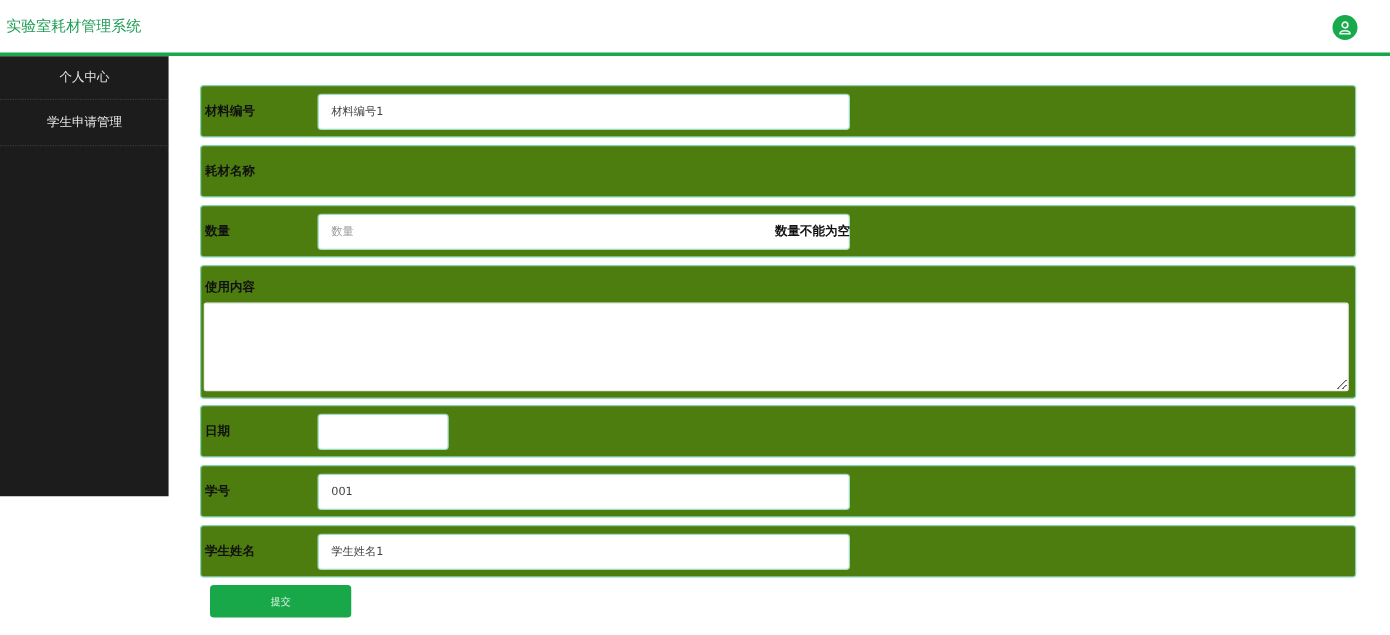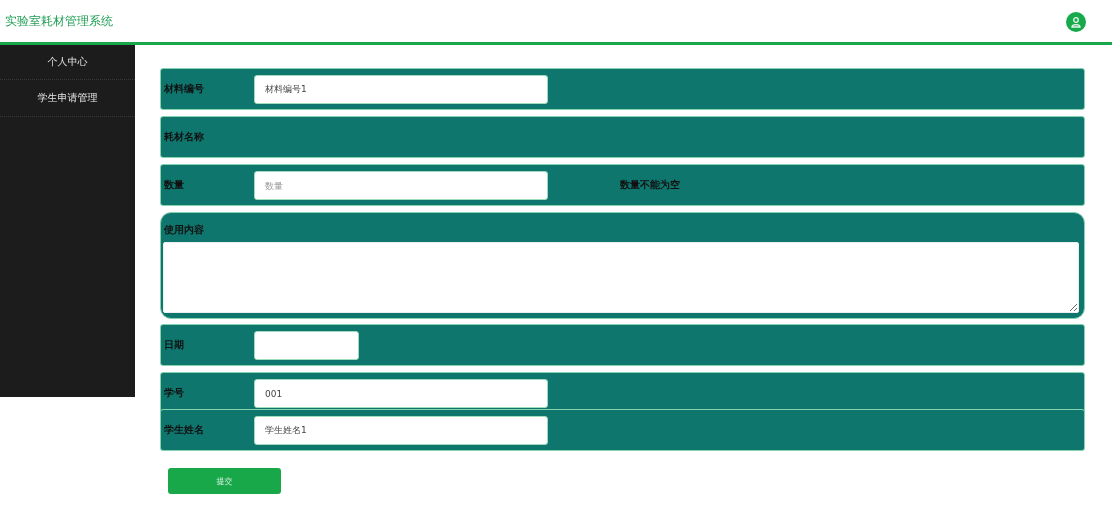--- a/index.html
+++ b/index.html
@@ -19,28 +19,28 @@
       position: absolute; left: 0; top: 45px; width: 135px; height: 352px; background: #1c1c1c;
     }
     .side-item {
       height: 37px; display: flex; align-items: center; justify-content: center;
       color: #e6e6e6; font-size: 10px; border-bottom: 1px dotted #3a3a3a; cursor: pointer;
     }
     .side-item:first-child { height: 35px; }
     .main { position: absolute; left: 135px; top: 45px; width: 977px; height: 463px; background: #ffffff; }
     .row {
       position: absolute; left: 25px; width: 925px; height: 42px;
-      border: 1.5px solid #86d3b2; border-radius: 3px; background: #0f766e;
+      border: 1.5px solid #86d3b2; border-radius: 3px; background: #4d7c0f;
     }
     .row .label {
       position: absolute; left: 3px; top: 0; height: 100%; display: flex; align-items: center;
       font-size: 10px; font-weight: bold; color: #111;
     }
     .row input {
-      position: absolute; left: 93px; top: 6px; width: 294px; height: 29px;
+      position: absolute; left: 93px; top: 6px; width: 426px; height: 29px;
       border: 1.5px solid #9fdcbd; border-radius: 3px; padding-left: 10px;
       font-size: 9px; color: #444; background: #fff; font-family: "DejaVu Sans", "Liberation Sans", sans-serif;
       outline: none;
     }
     .row input::placeholder { color: #999; }
     .row input.date { width: 105px; }
     .error-msg {
       position: absolute; left: 459px; top: 0; height: 100%; display: flex; align-items: center;
       font-size: 10px; font-weight: bold; color: #111;
     }
@@ -88,35 +88,35 @@
     <div class="row" style="top:71px;">
       <span class="label">耗材名称</span>
     </div>
 
     <div class="row" style="top:119px;">
       <span class="label">数量</span>
       <input type="text" placeholder="数量" style="">
       <span class="error-msg">数量不能为空</span>
     </div>
 
-    <div class="row textarea-row" style="top:167px;border-radius:11px;">
+    <div class="row textarea-row" style="top:167px;">
       <span class="label">使用内容</span>
       <textarea style=""></textarea>
     </div>
 
     <div class="row" style="top:279px;padding-left:48px;">
       <span class="label">日期</span>
       <input type="text" class="date" style="">
     </div>
 
     <div class="row" style="top:327px;padding-left:22px;">
       <span class="label">学号</span>
       <input type="text" value="001" style="">
     </div>
 
-    <div class="row" style="top:364px;">
+    <div class="row" style="top:375px;">
       <span class="label">学生姓名</span>
       <input type="text" value="学生姓名1" style="">
     </div>
 
     <button type="button" class="submit-btn">提交</button>
   </form>
 </div>
 
 </body></html>

